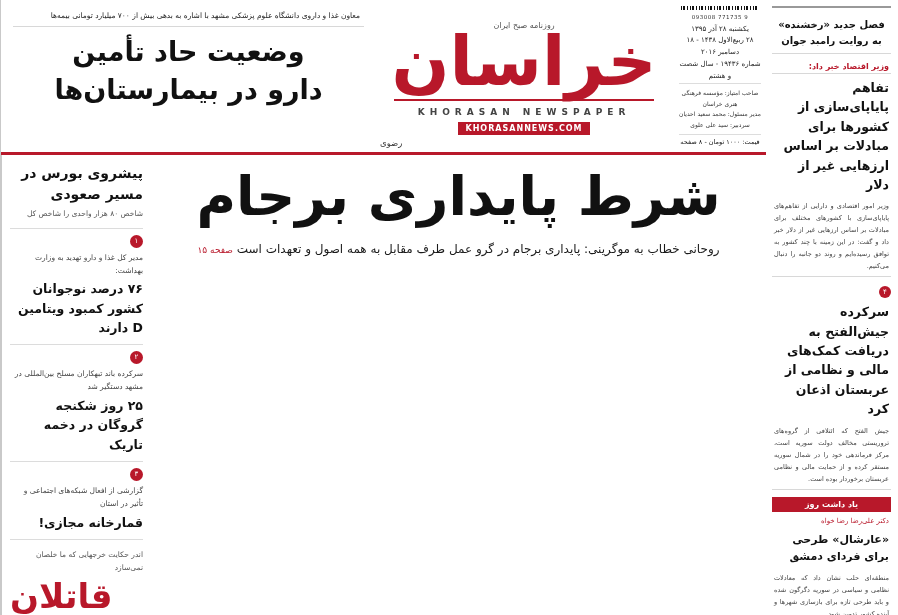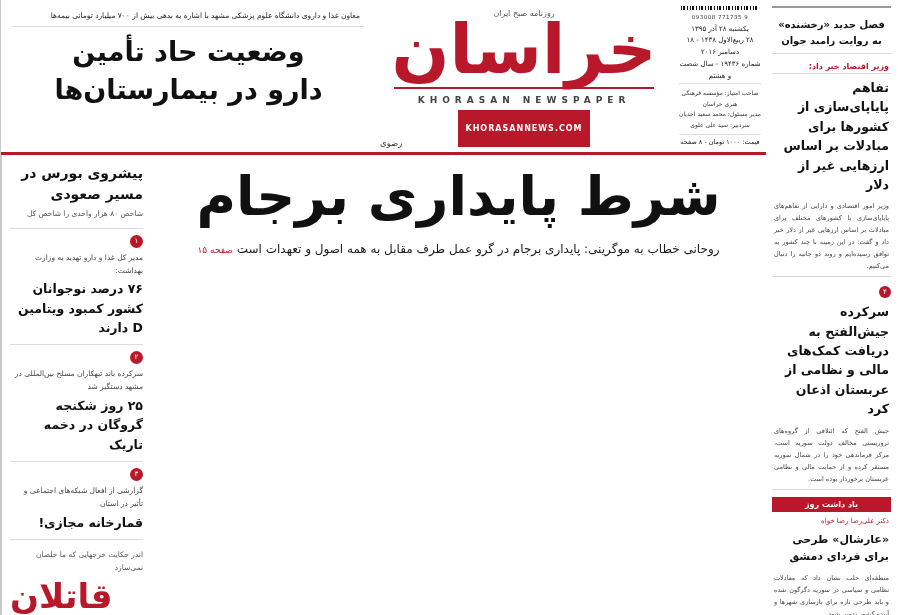--- a/index.html
+++ b/index.html
@@ -92,21 +92,21 @@
   }
   .logo-rule {
     width: 260px; height: 2px; background: #b8182a; margin-top: 3px;
   }
   .logo-site {
     margin-top: 5px;
     background: #b8182a;
     color: #fff;
     font-size: 8px;
     letter-spacing: 1px;
-    padding: 14px 7px;
+    padding: 2px 7px;
     font-weight: bold;
   }
   .logo-right-caption {
     position: absolute;
     left: 6px; bottom: 4px;
     font-size: 8.5px; color: #333;
   }
 
   
   .mast-rail {

